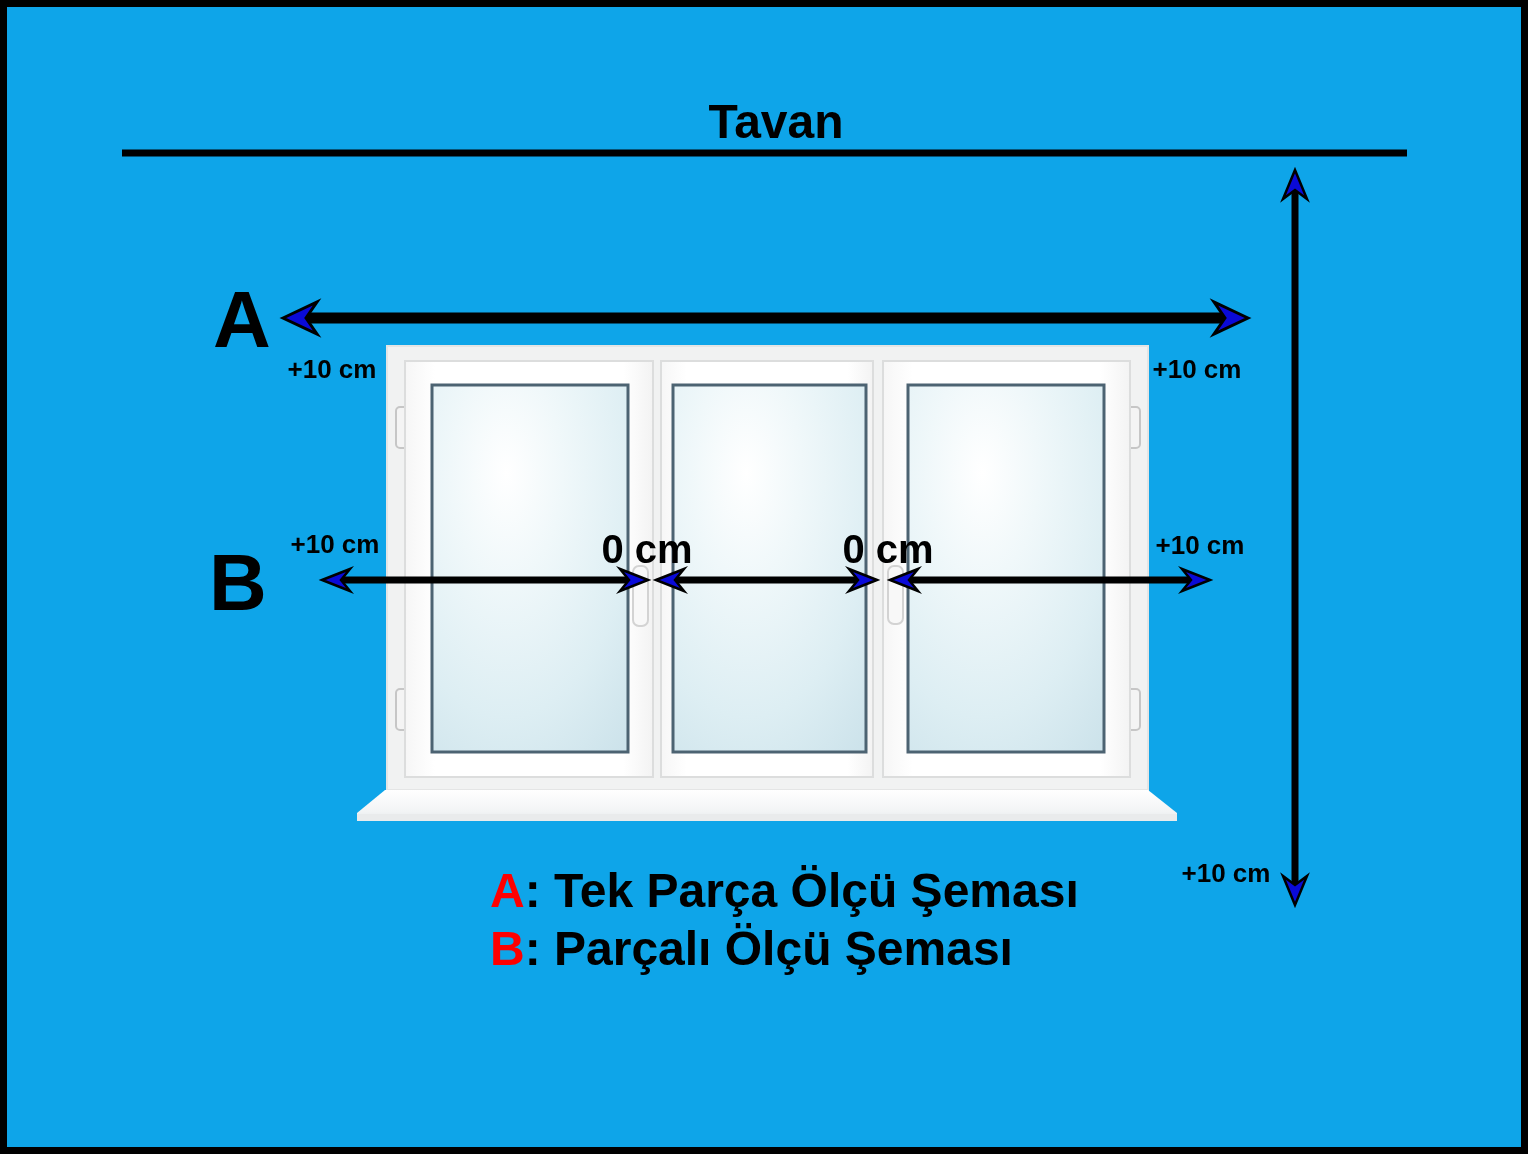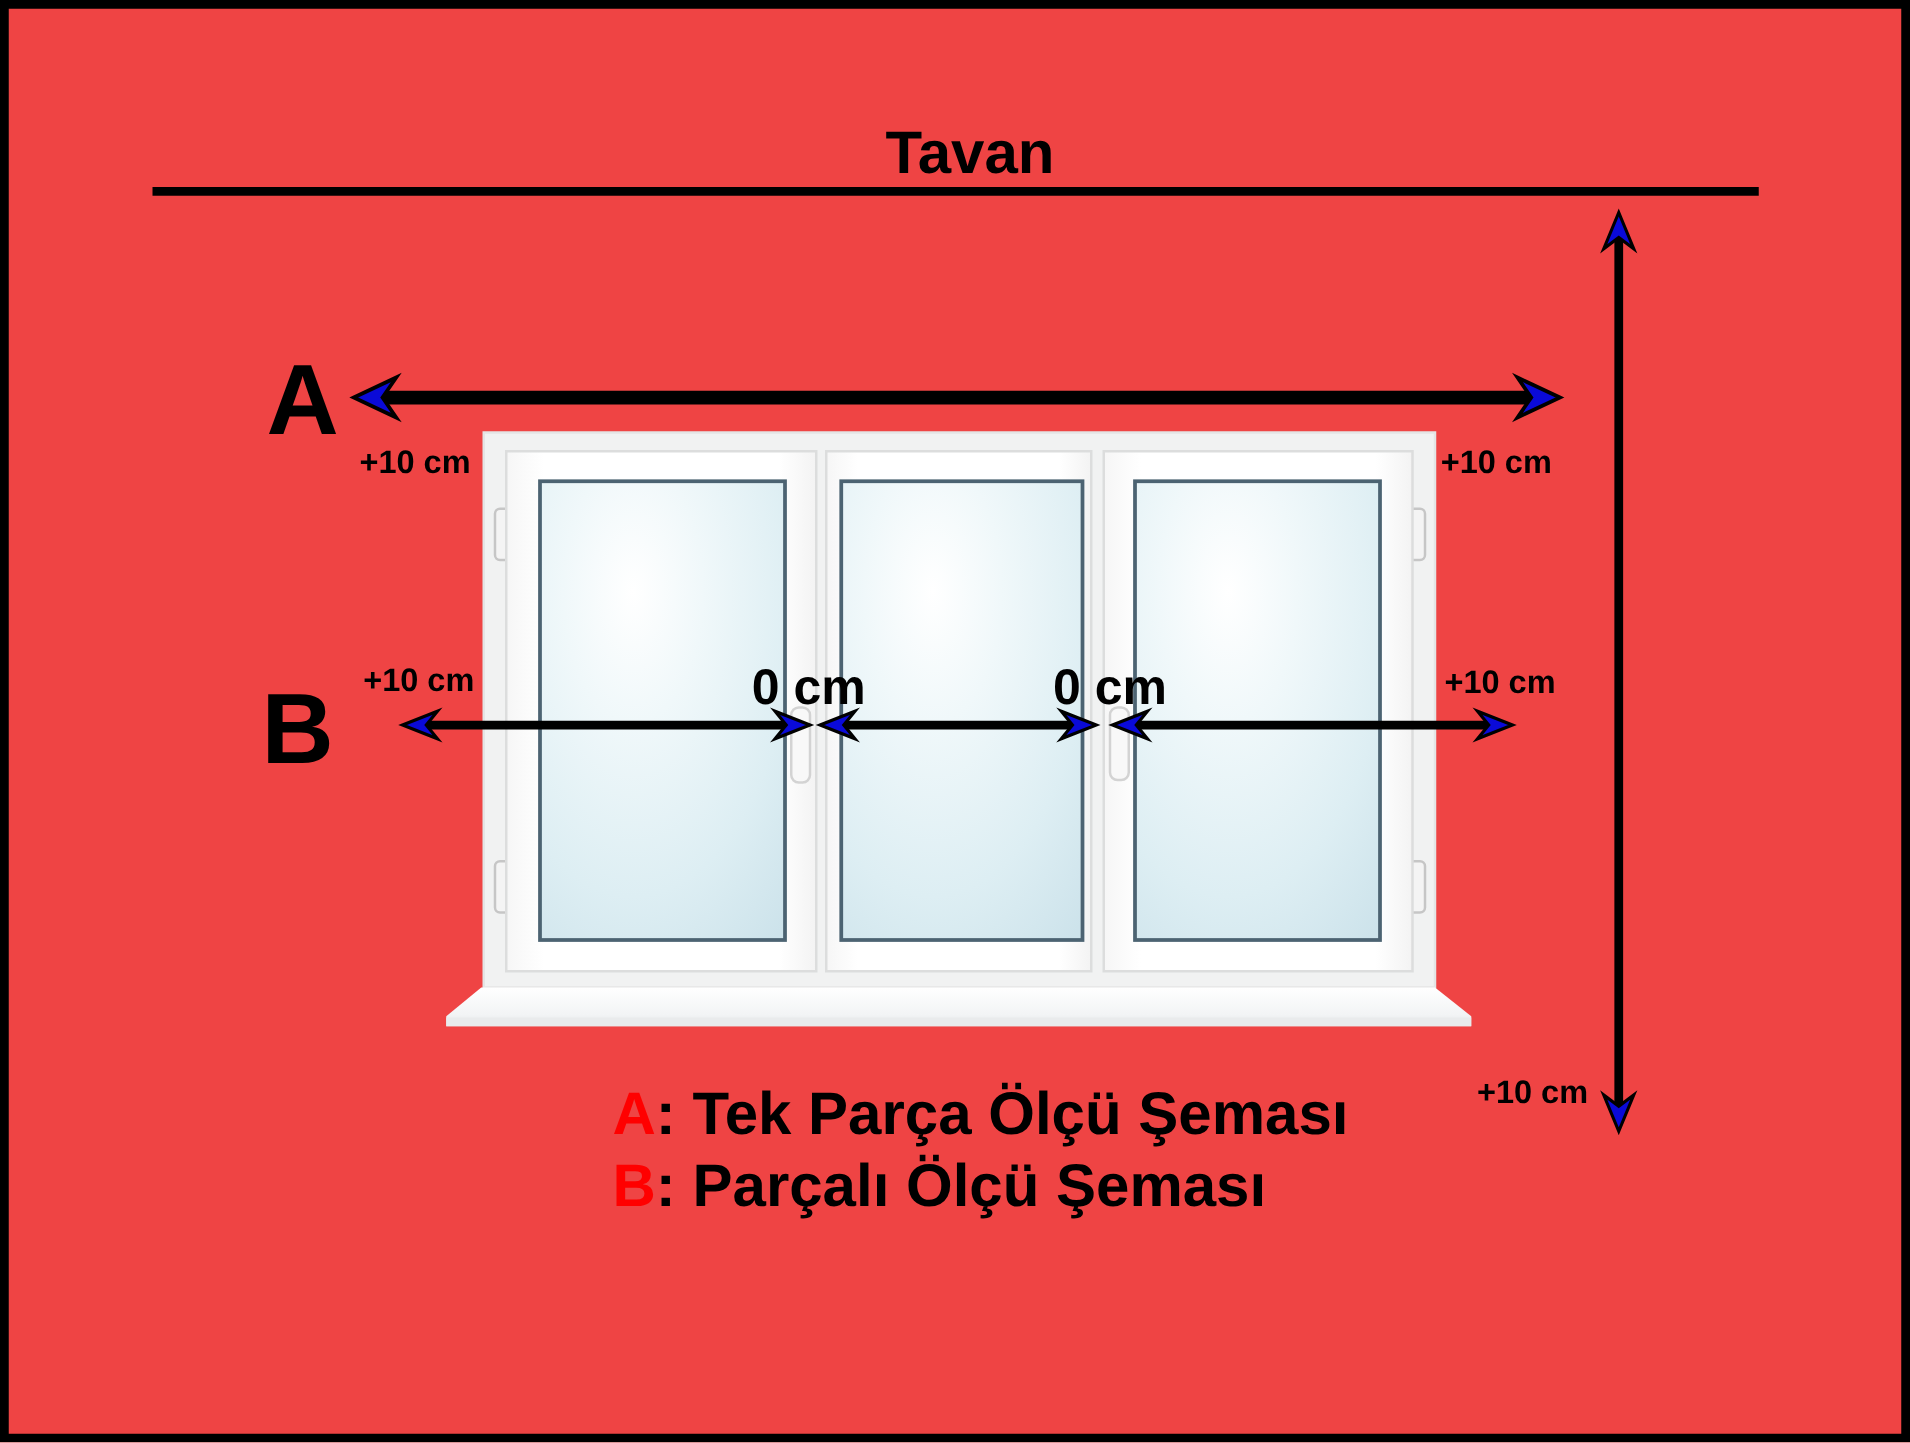--- a/index.html
+++ b/index.html
@@ -1,16 +1,16 @@
 <!DOCTYPE html>
 <html><head>
 <meta charset="utf-8">
 <style>
   html,body{margin:0;padding:0;background:#ffffff;}
-  .canvas{position:relative;width:1528px;height:1154px;background:#ef4444;overflow:hidden;}
+  .canvas{position:relative;width:1528px;height:1154px;background:#0ea5e9;overflow:hidden;}
   svg text{font-family:"Liberation Sans","DejaVu Sans",sans-serif;font-weight:bold;fill:#000000;}
   .t-title{font-size:48px;}
   .t-letter{font-size:80px;}
   .t-offset{font-size:26px;}
   .t-zero{font-size:40px;}
   .t-legend{font-size:48px;}
 </style>
 </head>
 <body>
 

